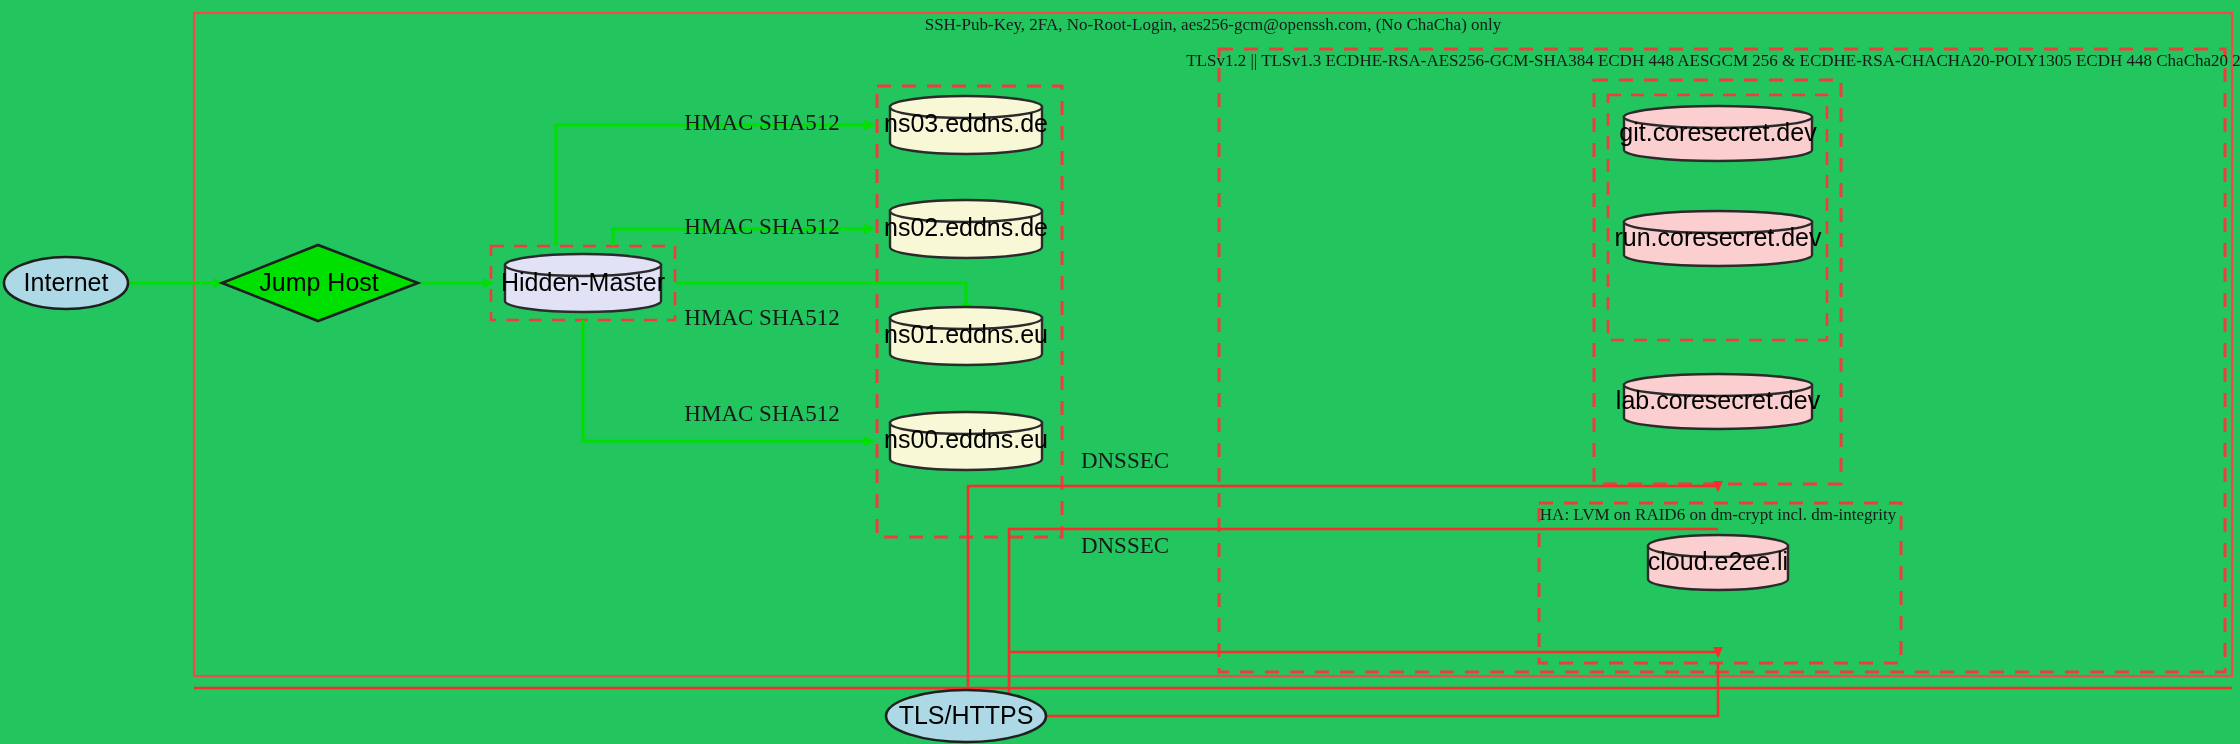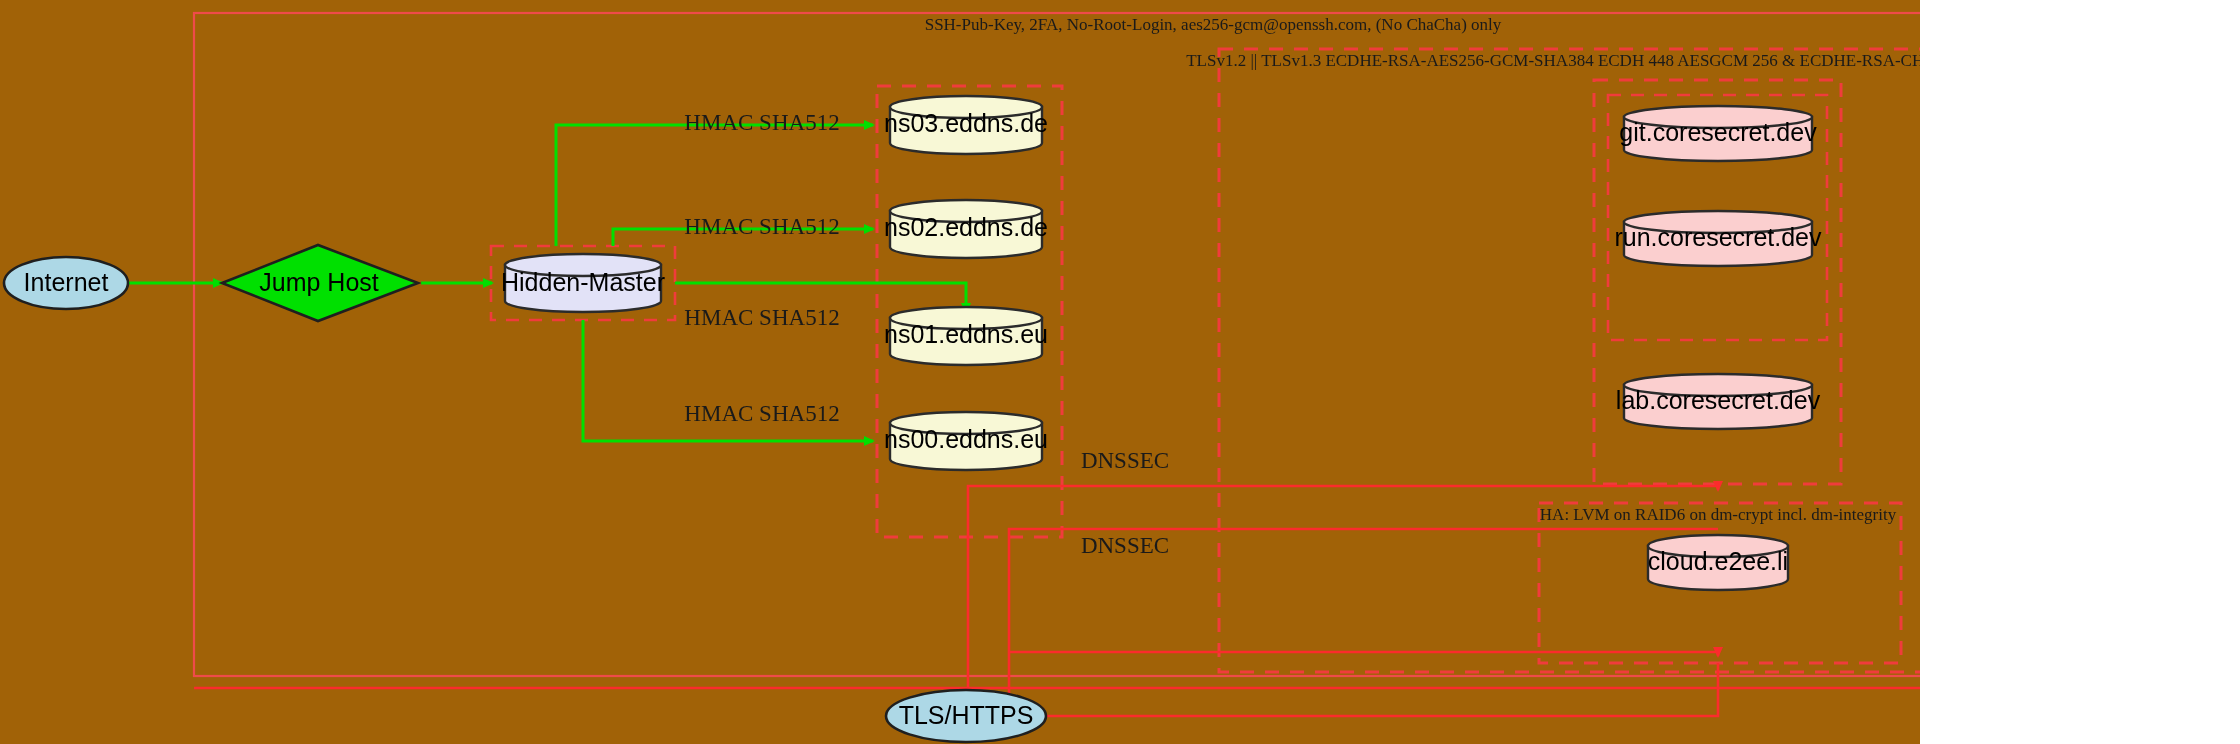--- a/index.html
+++ b/index.html
@@ -1,17 +1,17 @@
 <!DOCTYPE html>
 <html><head>
 <meta charset="utf-8">
 <style>
   html,body{margin:0;padding:0;background:#ffffff;}
   body{font-family:"Liberation Sans",sans-serif;}
-  #stage{position:relative;width:1920px;height:744px;overflow:hidden;background:#a16207;}
+  #stage{position:relative;width:2240px;height:744px;overflow:hidden;background:#22c55e;}
   svg#canvas{position:absolute;left:0;top:0;width:2240px;height:744px;}
 
   .nodelabel{font-family:"Liberation Sans",sans-serif;font-size:25px;fill:#000;dominant-baseline:middle;text-anchor:middle;}
   .edgelabel{font-family:"Liberation Serif",serif;font-size:23px;fill:#1a1a1a;dominant-baseline:middle;text-anchor:middle;}
   .boxlabel{font-family:"Liberation Serif",serif;font-size:17px;fill:#1a1a1a;dominant-baseline:middle;text-anchor:middle;}
   .cyl-body{stroke:#2b2b2b;stroke-width:2.4;}
   .cyl-top{stroke:#2b2b2b;stroke-width:2.4;}
   .outerbox{fill:none;stroke:#ef4b4b;stroke-width:2.2;}
   .dashbox{fill:none;stroke:#f03c3c;stroke-width:3;stroke-dasharray:14 11;}
   .dashbox-thin{fill:none;stroke:#f03c3c;stroke-width:2.6;stroke-dasharray:13 10;}

